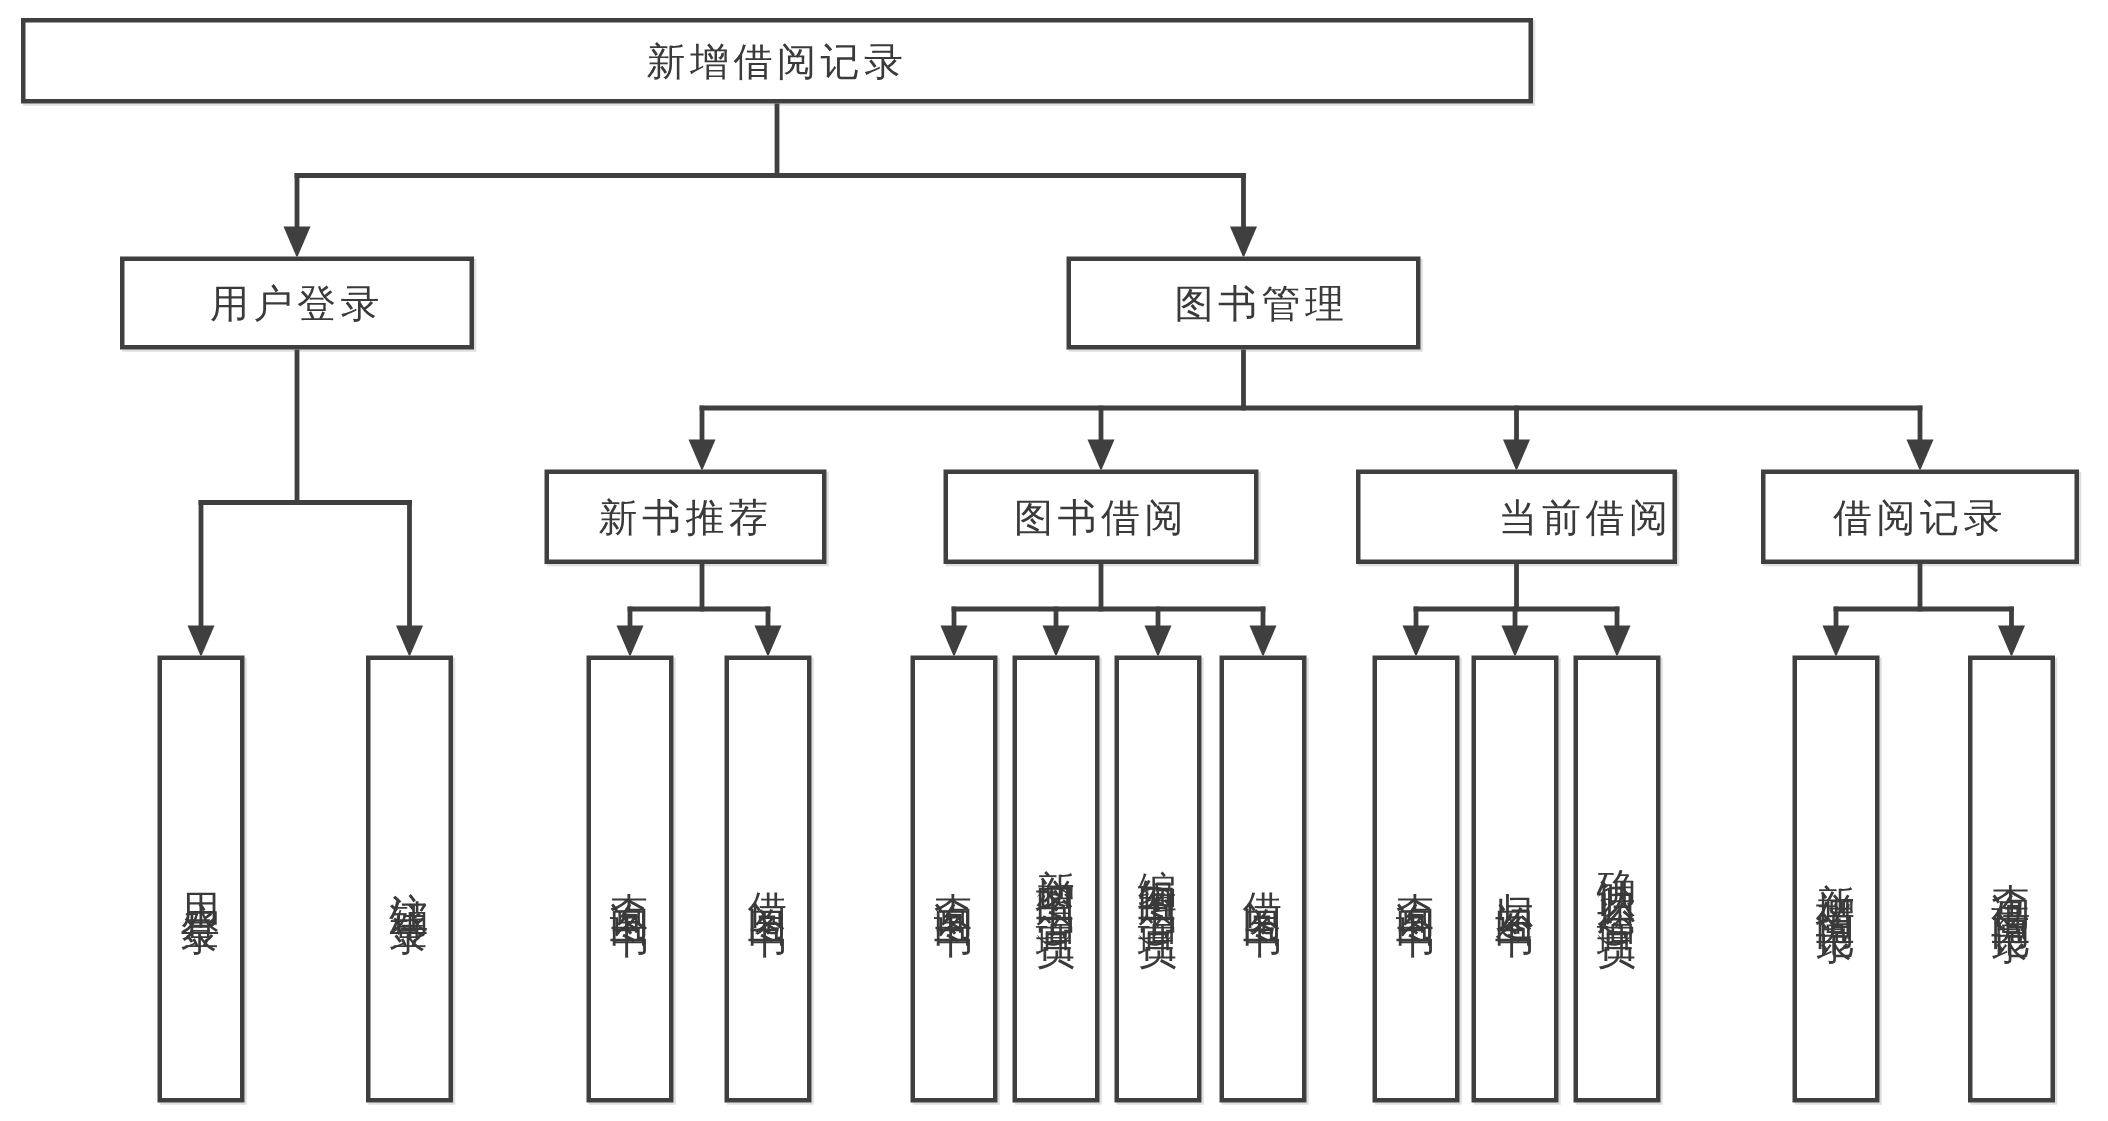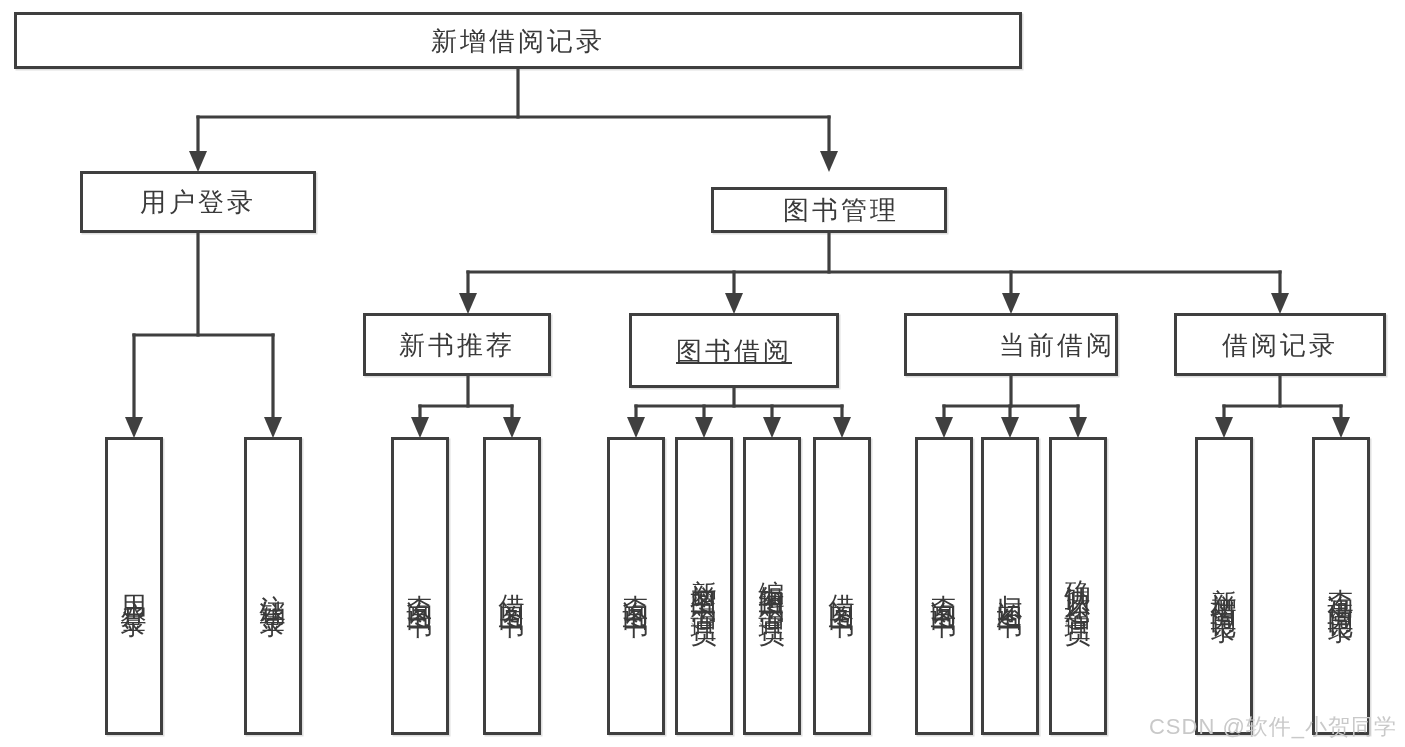--- a/index.html
+++ b/index.html
@@ -101,27 +101,27 @@
       <line x1="1341" y1="406" x2="1341" y2="419" stroke="#3f3f3f" stroke-width="3.2" stroke-linecap="square"></line>
       <polygon points="1332,417 1350,417 1341,438" fill="#3f3f3f"></polygon>
     </svg>
   <div id="nodes">
       <div class="node h" style="left: 14px; top: 12px; width: 1008px; height: 57px;">
         <span class="lbl">新增借阅记录</span>
       </div>
       <div class="node h" style="left: 80px; top: 171px; width: 236px; height: 62px;">
         <span class="lbl">用户登录</span>
       </div>
-      <div class="node h" style="left: 711px; top: 187px; width: 236px; height: 46px; padding-left: 24px;">
+      <div class="node h" style="left: 711px; top: 171px; width: 236px; height: 62px; padding-left: 24px;">
         <span class="lbl">图书管理</span>
       </div>
       <div class="node h" style="left: 363px; top: 313px; width: 188px; height: 63px;">
         <span class="lbl">新书推荐</span>
       </div>
-      <div class="node h" style="left: 629px; top: 313px; width: 210px; height: 75px; text-decoration: underline;">
+      <div class="node h" style="left: 629px; top: 313px; width: 210px; height: 63px;">
         <span class="lbl">图书借阅</span>
       </div>
       <div class="node h" style="left: 904px; top: 313px; width: 214px; height: 63px; justify-content: flex-end;">
         <span class="lbl">当前借阅</span>
       </div>
       <div class="node h" style="left: 1174px; top: 313px; width: 212px; height: 63px;">
         <span class="lbl">借阅记录</span>
       </div>
       <div class="node v" style="left: 105px; top: 437px; width: 58px; height: 298px;">
         <span class="lbl">用户登录</span>
@@ -156,14 +156,13 @@
       <div class="node v" style="left: 1049px; top: 437px; width: 58px; height: 298px;">
         <span class="lbl">确认归还（管理员）</span>
       </div>
       <div class="node v" style="left: 1195px; top: 437px; width: 58px; height: 298px;">
         <span class="lbl">新增借阅记录</span>
       </div>
       <div class="node v" style="left: 1312px; top: 437px; width: 58px; height: 298px;">
         <span class="lbl">查询借阅记录</span>
       </div>
     </div>
-  <div class="watermark">CSDN @软件_小贺同学</div>
 </div>
 
 </body></html>

